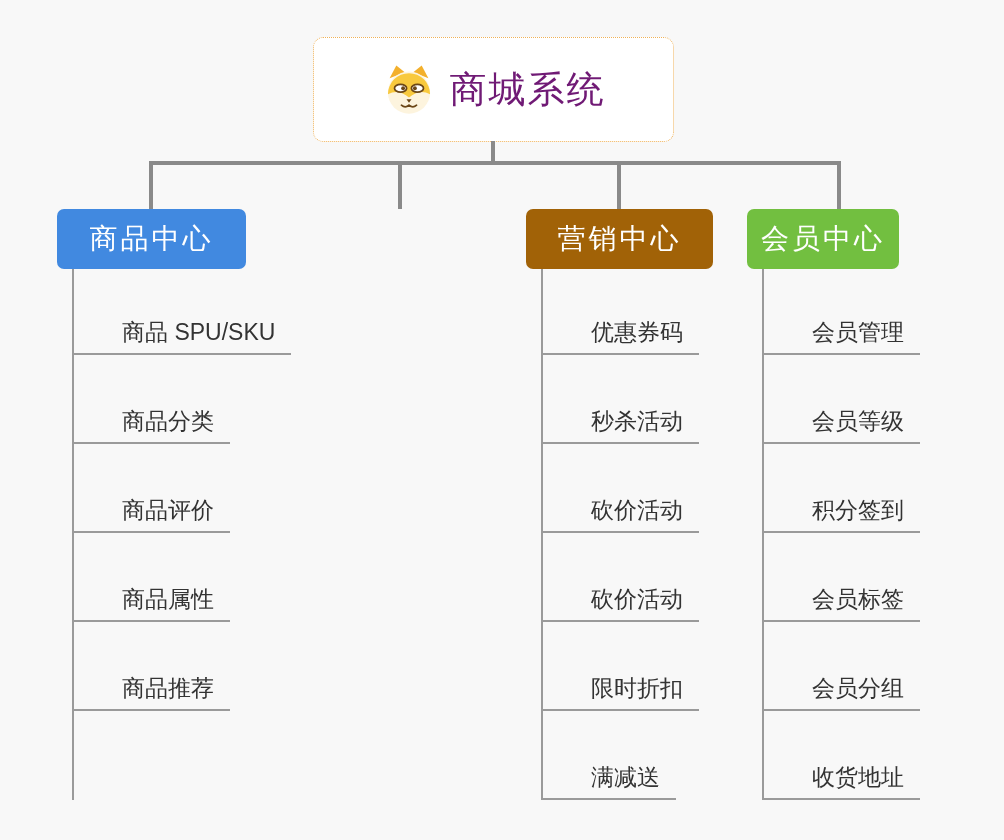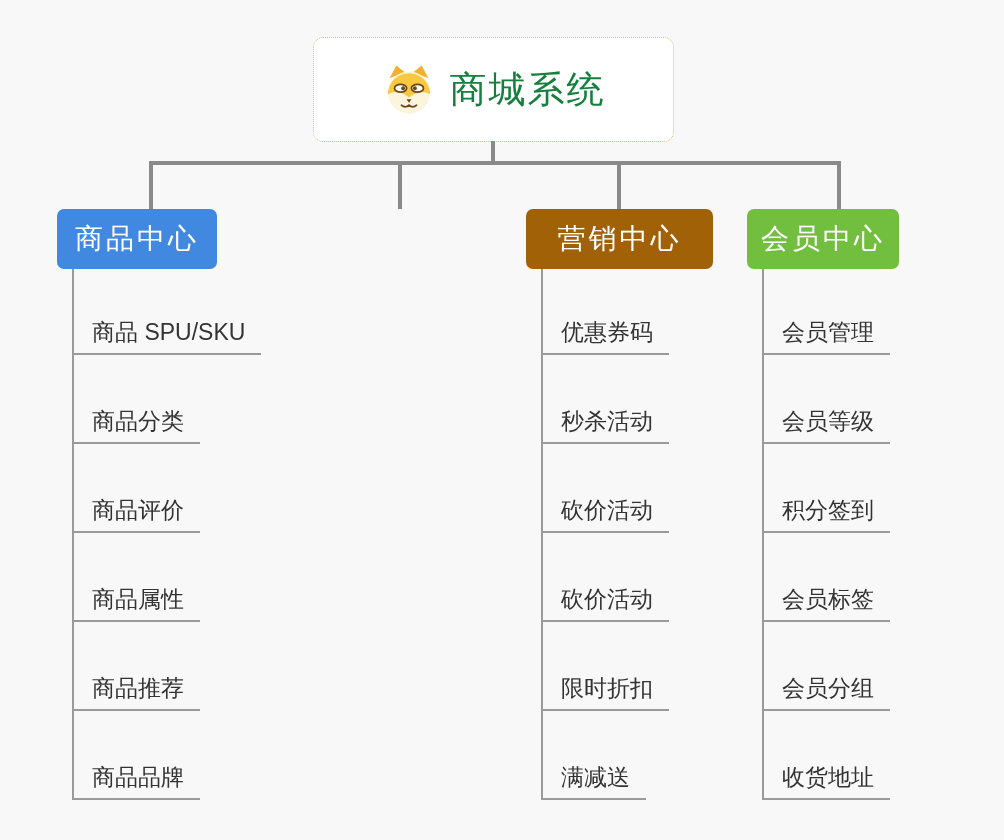--- a/index.html
+++ b/index.html
@@ -14,29 +14,29 @@
 
   
   .conn{position:absolute;}
   .root-stub{left:491px;top:141px;width:4px;height:22px;}
   .hbar{left:149px;top:161px;width:692px;height:4px;}
   .stub{top:163px;width:4px;height:46px;}
   .s0{left:149px}.s1{left:398px}.s2{left:617px}.s3{left:837px}
 
   
   .branch{position:absolute;top:209px;}
-  .b0{left:57px;width:160px;}
+  .b0{left:57px;width:189px;}
   .b1{left:307px;width:186px;}
   .b2{left:526px;width:187px;}
   .b3{left:747px;width:152px;}
   .branch-header{height:60px;border-radius:7px;display:flex;align-items:center;justify-content:center;
     color:#ffffff;font-size:28px;letter-spacing:3px;cursor:default;}
   .trunk{position:absolute;left:15px;top:60px;width:2px;height:531px;background:#9a9a9a;}
   .leaf{position:absolute;left:15px;color:#333333;font-size:23px;line-height:1;white-space:nowrap;
-    padding:0 16px 9px 20px;border-bottom:2px solid #9a9a9a;}
+    padding:0 16px 9px 50px;border-bottom:2px solid #9a9a9a;}
   .l0{top:112px}.l1{top:201px}.l2{top:290px}.l3{top:379px}.l4{top:468px}.l5{top:557px}
 </style>
 </head>
 <body>
 
 <div class="canvas">
 
   <div class="root-node">
     <span class="root-icon">
       <svg viewBox="0 0 64 64" width="54" height="54" aria-hidden="true">
@@ -45,39 +45,38 @@
         <circle cx="32" cy="35" r="25" fill="#fdf4de"></circle>
         <path d="M7 37 A25 25 0 0 1 57 37 Q44 30 32 41 Q20 30 7 37 Z" fill="#f8c93e"></path>
         <ellipse cx="22" cy="30" rx="7.2" ry="4.6" fill="#ffffff" stroke="#6b4617" stroke-width="2"></ellipse>
         <ellipse cx="42" cy="30" rx="7.2" ry="4.6" fill="#ffffff" stroke="#6b4617" stroke-width="2"></ellipse>
         <circle cx="25" cy="30" r="2.3" fill="#6b4617"></circle>
         <circle cx="39" cy="30" r="2.3" fill="#6b4617"></circle>
         <path d="M29 43 L35 43 L32 47 Z" fill="#6b4617"></path>
         <path d="M23 50 Q27.5 54 32 50 Q36.5 54 41 50" fill="none" stroke="#6b4617" stroke-width="2" stroke-linecap="round"></path>
       </svg>
     </span>
-    <span class="root-title" style="color: #15803d;">商城系统</span>
+    <span class="root-title" style="color: #701a75;">商城系统</span>
   </div>
 
   <div class="conn root-stub" style="background: rgb(138, 138, 138);"></div>
   <div class="conn hbar" style="background: rgb(138, 138, 138);"></div>
   <div class="conn stub s0" style="background: rgb(138, 138, 138);"></div>
   <div class="conn stub s1" style="background: rgb(138, 138, 138);"></div>
   <div class="conn stub s2" style="background: rgb(138, 138, 138);"></div>
   <div class="conn stub s3" style="background: rgb(138, 138, 138);"></div>
 
   <section class="branch b0">
     <div class="branch-header" style="background: rgb(65, 137, 224);">商品中心</div>
     <div class="trunk"></div>
     <div class="leaf l0">商品 SPU/SKU</div>
     <div class="leaf l1">商品分类</div>
     <div class="leaf l2">商品评价</div>
     <div class="leaf l3">商品属性</div>
     <div class="leaf l4">商品推荐</div>
-    <div class="leaf l5">商品品牌</div>
   </section>
 
 
   <section class="branch b2">
     <div class="branch-header" style="background: #a16207;">营销中心</div>
     <div class="trunk"></div>
     <div class="leaf l0">优惠券码</div>
     <div class="leaf l1">秒杀活动</div>
     <div class="leaf l2">砍价活动</div>
     <div class="leaf l3">砍价活动</div>

